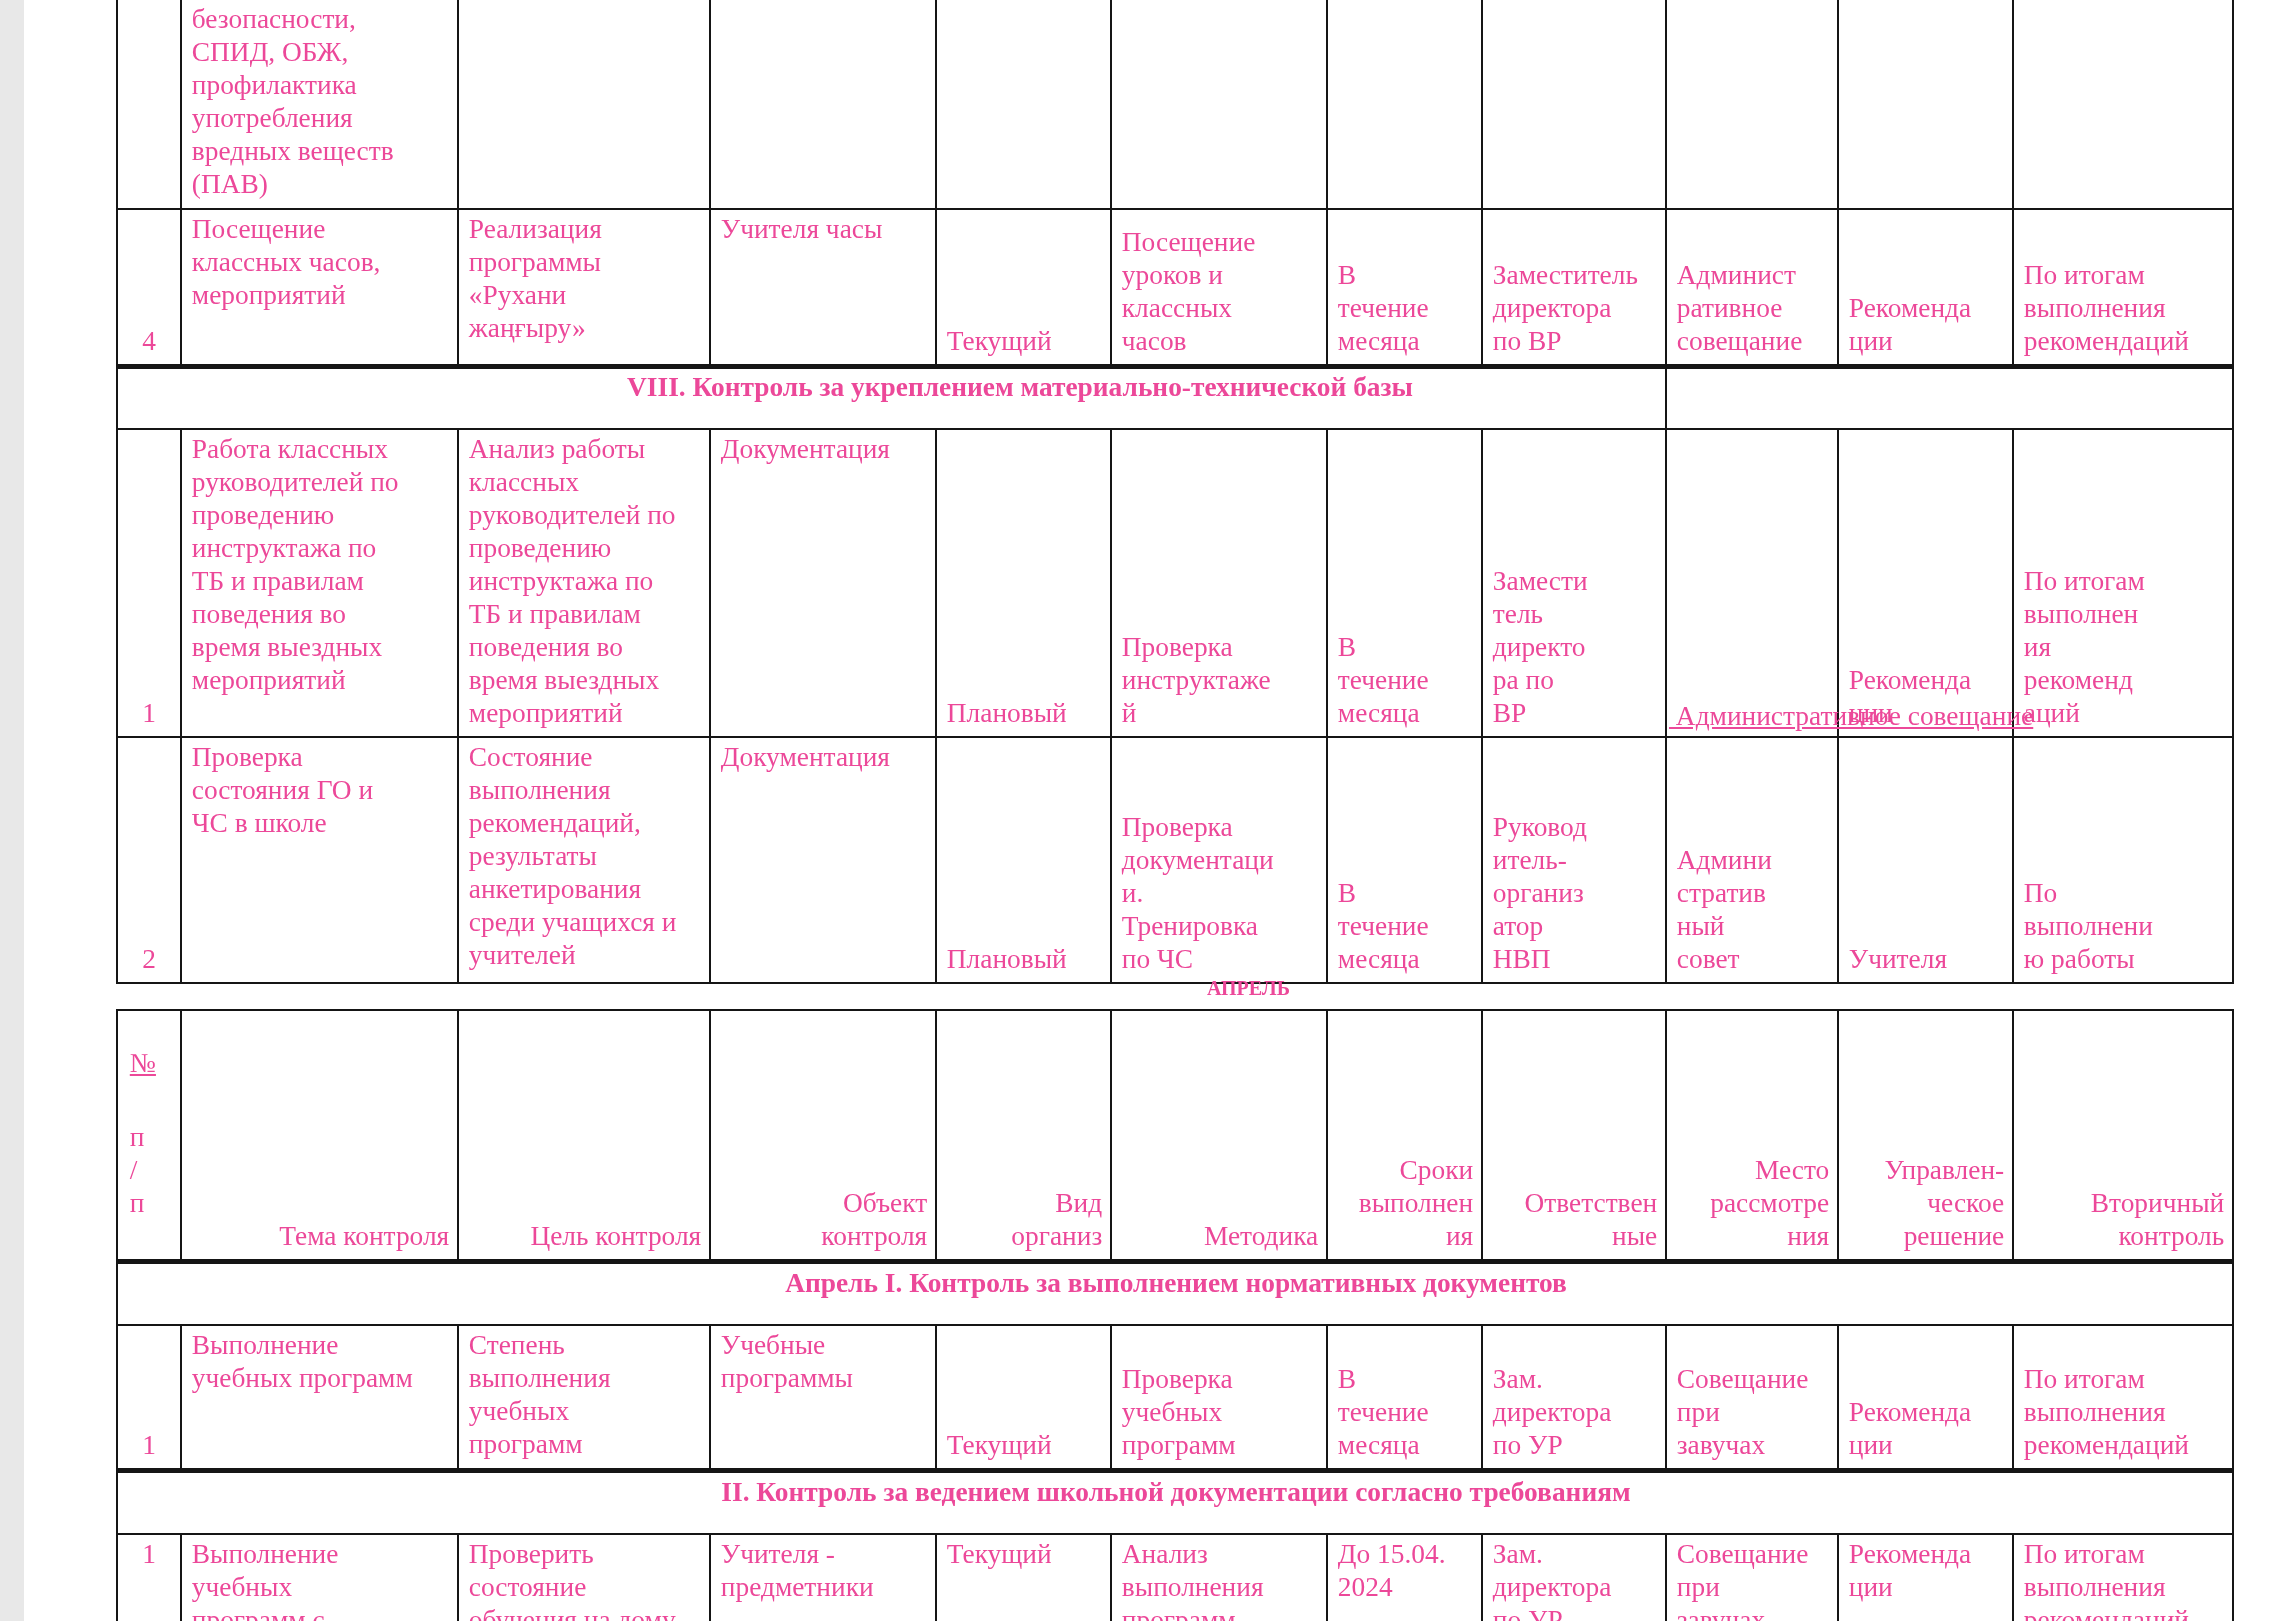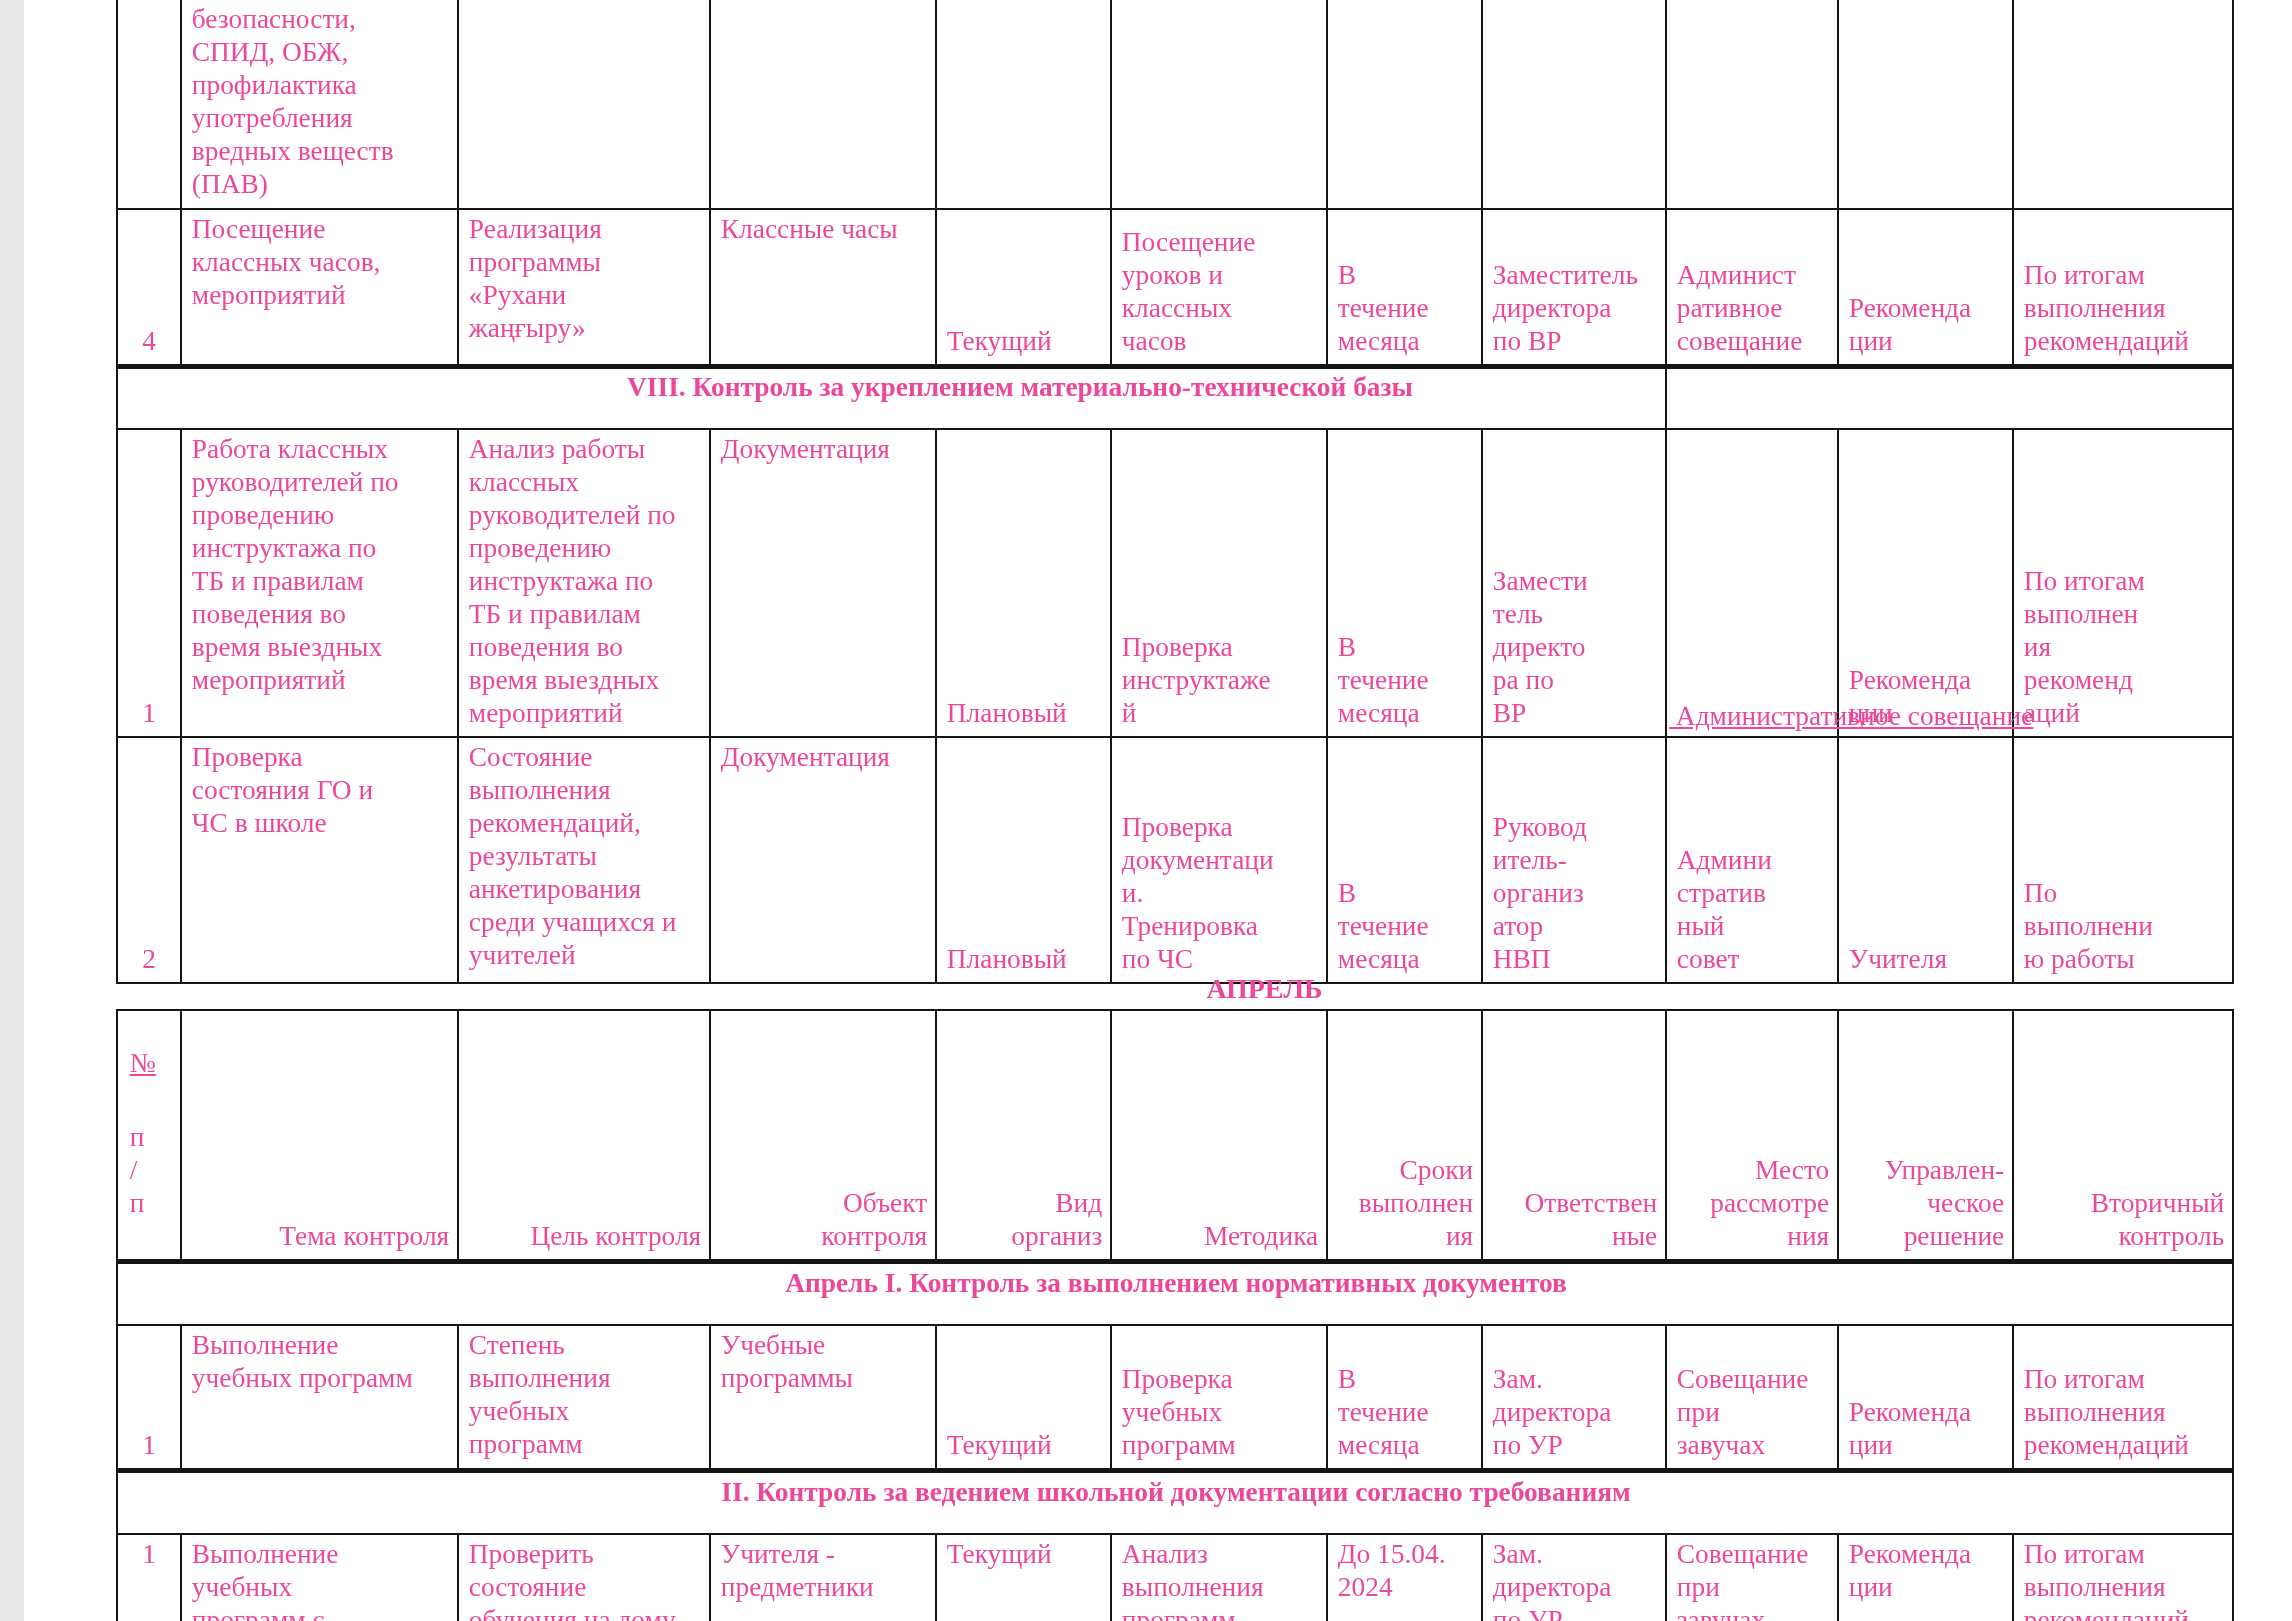--- a/index.html
+++ b/index.html
@@ -17,22 +17,22 @@
   tr.r-sec8 td{border-top:5.9px solid #151515;}
   tr.r-hdr td{border-bottom:5.9px solid #151515;}
   tr.r-sec2 td{border-top:5.9px solid #151515;}
   td.section{font-weight:bold;text-align:center;vertical-align:bottom;padding-bottom:24px;white-space:normal;}
   td.sec8-cell{text-indent:255px;white-space:nowrap;overflow:visible;}
   td.hc{text-align:right;}
   td.place-cell{position:relative;overflow:visible;}
   .place-abs{position:absolute;left:2px;bottom:2.9px;white-space:pre;text-decoration:underline;z-index:3;}
   .numwrap{display:flex;flex-direction:column;justify-content:space-between;height:173px;padding-left:2px;}
   .numwrap .u{text-decoration:underline;}
-  #month{position:absolute;left:104px;top:970px;width:2116px;height:38px;text-align:center;
-         font-weight:bold;font-size:28px;line-height:37px;text-indent:157px;}
+  #month{position:absolute;left:88px;top:970px;width:2116px;height:38px;text-align:center;
+         font-weight:bold;font-size:20px;line-height:37px;text-indent:157px;}
 </style>
 </head>
 <body>
 
 <div id="page">
 
   <table id="t1">
     <colgroup>
       <col style="width:64px">
         <col style="width:277px">
@@ -67,21 +67,21 @@
     </tr>
     <tr style="height:157px">
       <td class="vb num">4</td>
       <td class="vt">Посещение
 классных часов,
 мероприятий</td>
       <td class="vt">Реализация
 программы
 «Рухани
 жаңғыру»</td>
-      <td class="vt">Классные часы</td>
+      <td class="vt">Учителя часы</td>
       <td class="vb">Текущий</td>
       <td class="vb">Посещение
 уроков и
 классных
 часов</td>
       <td class="vb">В
 течение
 месяца</td>
       <td class="vb">Заместитель
 директора

